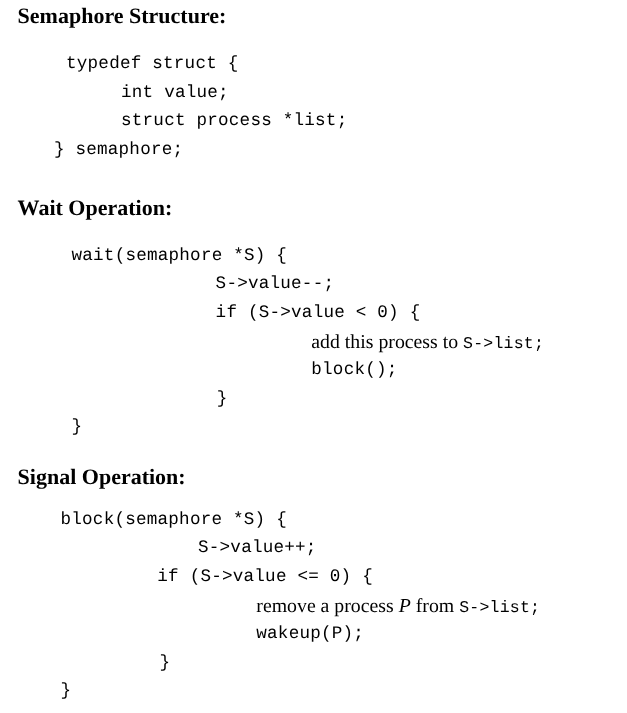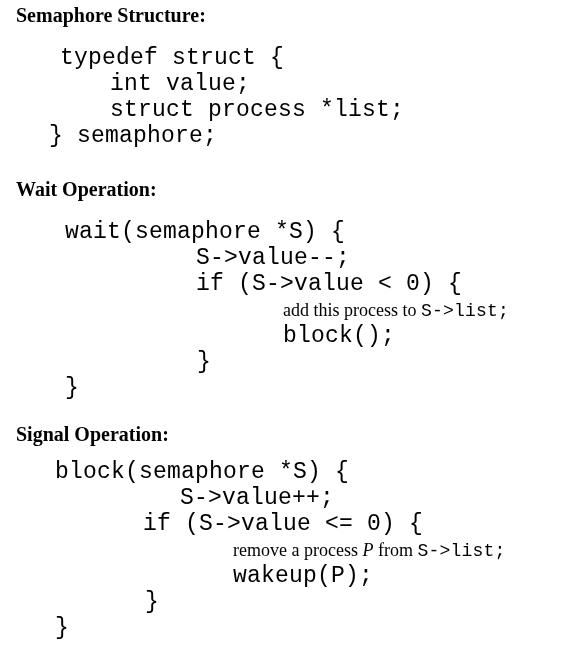--- a/index.html
+++ b/index.html
@@ -26,35 +26,35 @@
     font-family: "Liberation Serif", serif;
     font-weight: bold;
     font-size: 20px;
     line-height: 22px;
     white-space: pre;
     letter-spacing: 0px;
   }
   .code {
     position: absolute;
     font-family: "Liberation Mono", monospace;
-    font-size: 23px;
+    font-size: 16px;
     line-height: 21px;
     white-space: pre;
     letter-spacing: 0.2px;
   }
   .prose {
     position: absolute;
     font-family: "Liberation Serif", serif;
     font-size: 18px;
     line-height: 21px;
     white-space: pre;
   }
   .prose .mono {
     font-family: "Liberation Mono", monospace;
-    font-size: 18px;
+    font-size: 15px;
     letter-spacing: 0.2px;
   }
   .prose .ital {
     font-style: italic;
   }
 </style>
 </head>
 <body>
 
 <div class="page">

